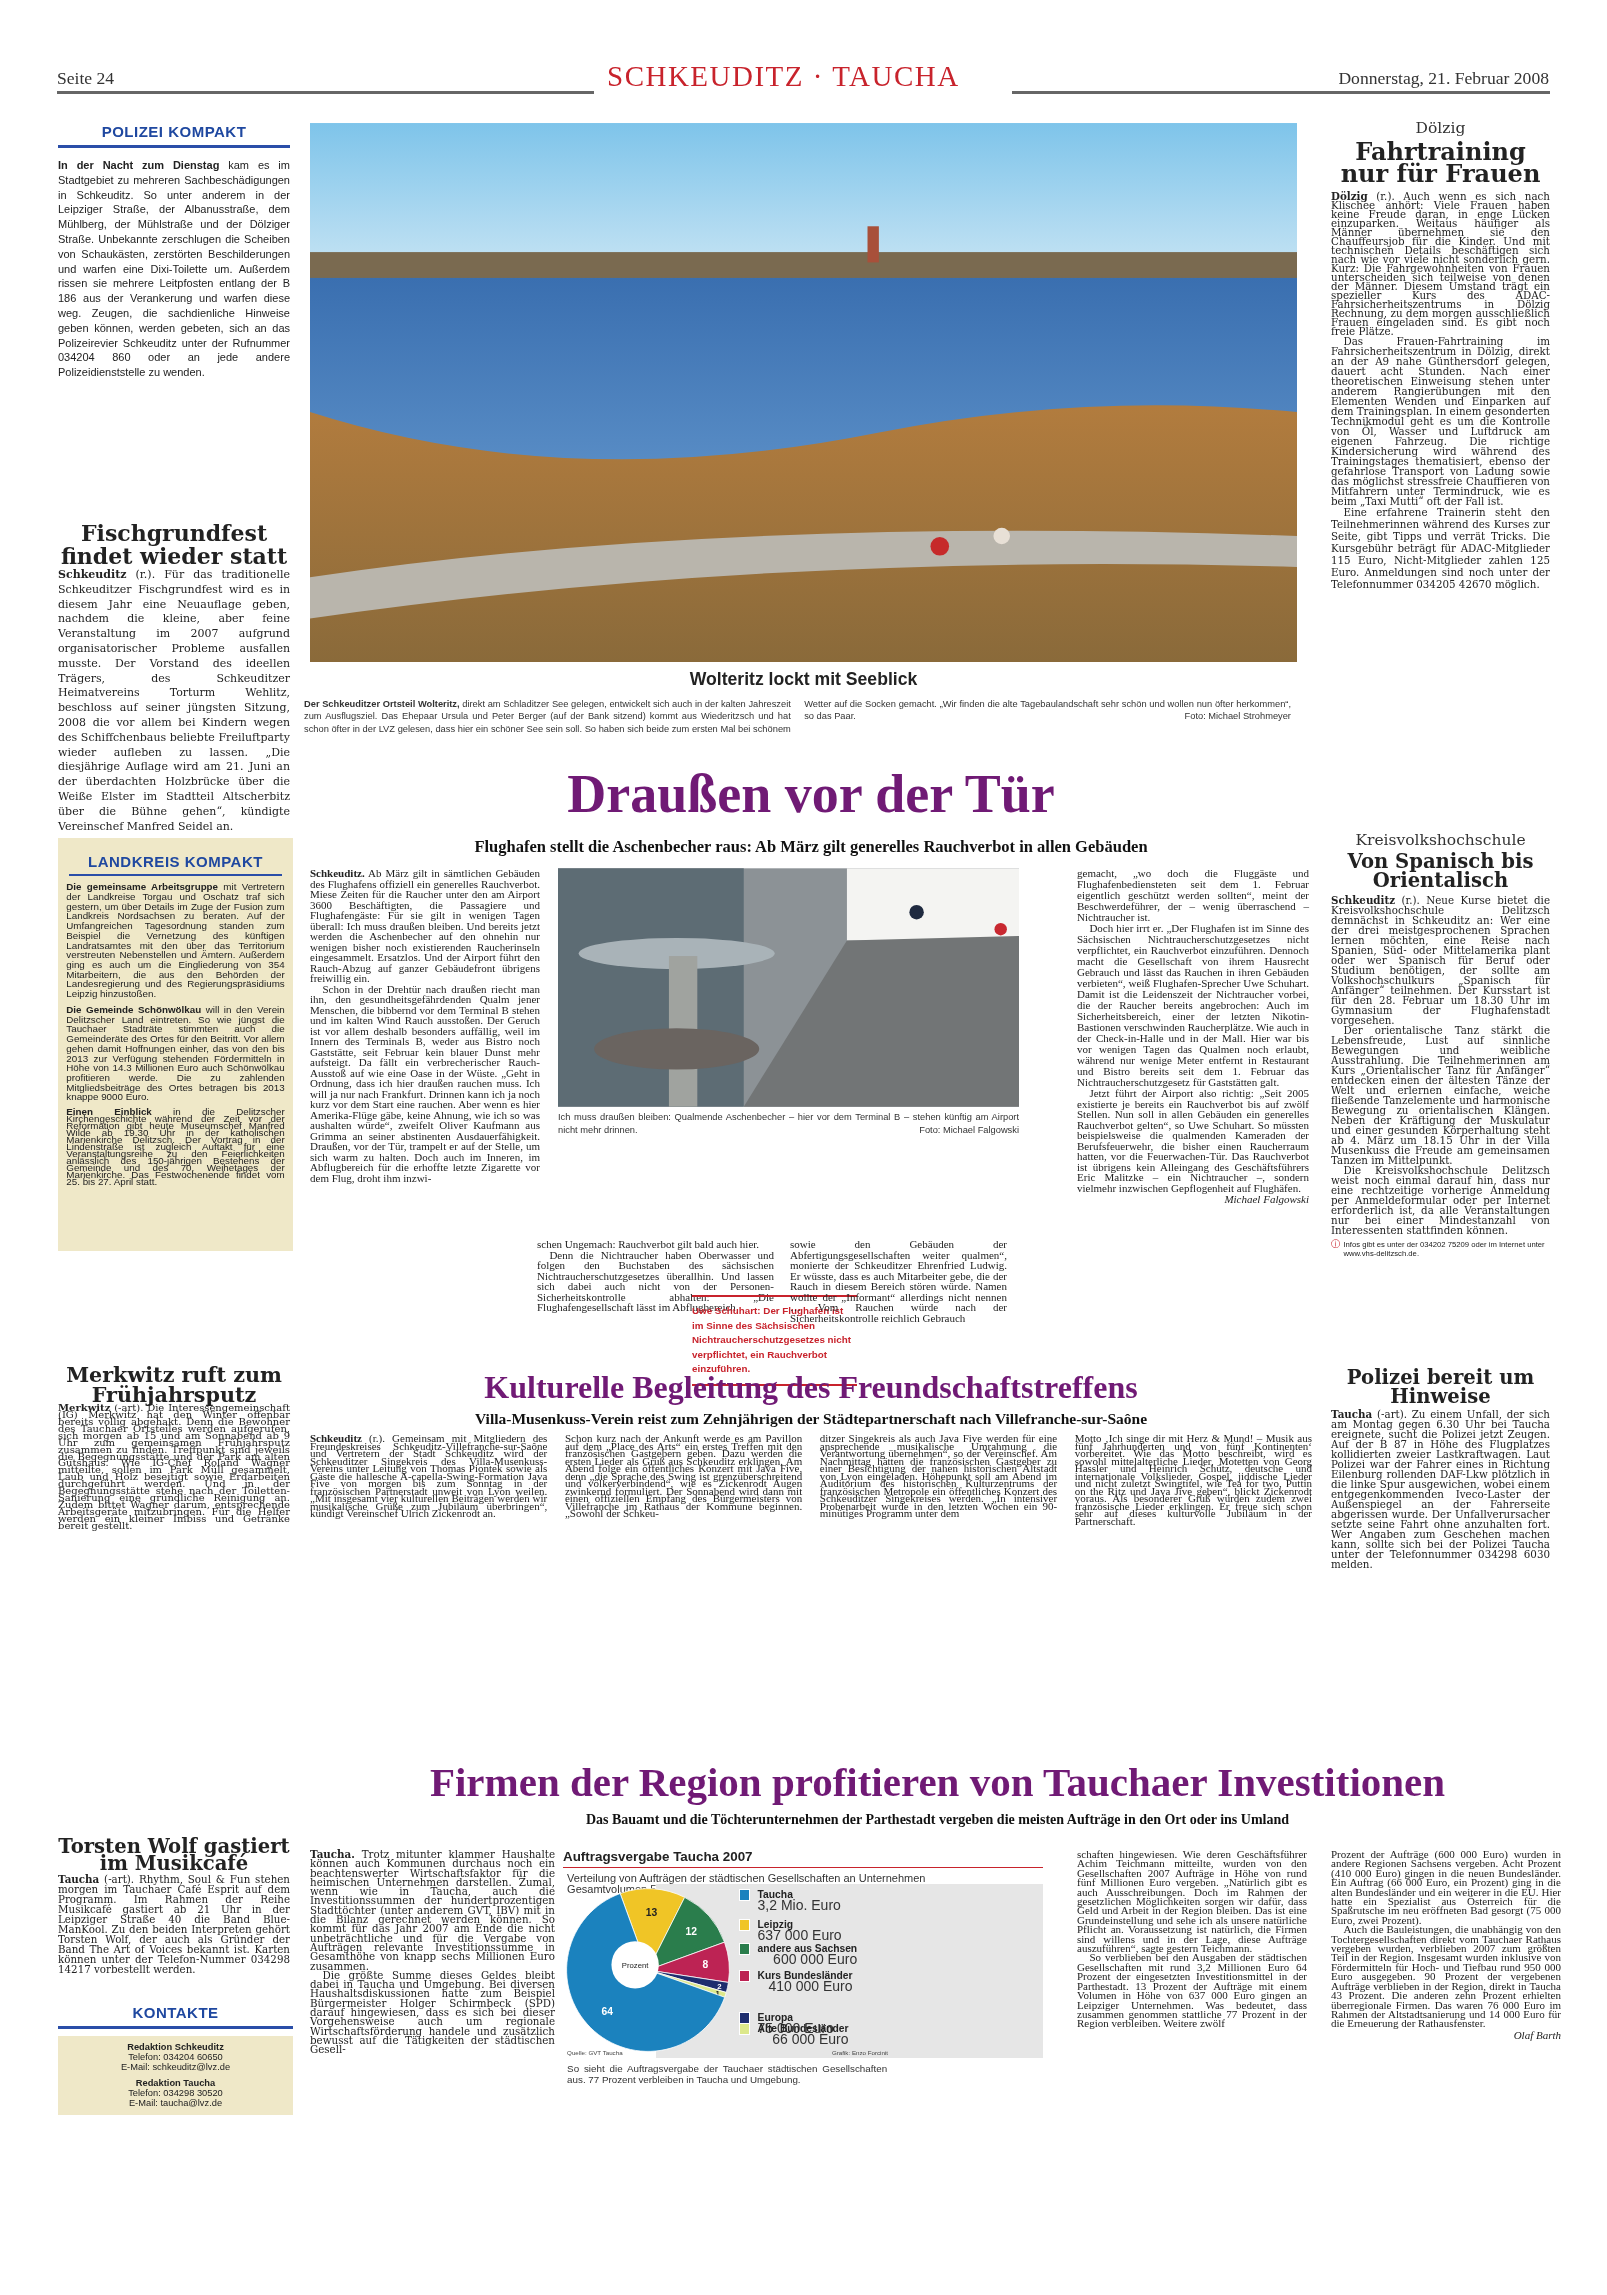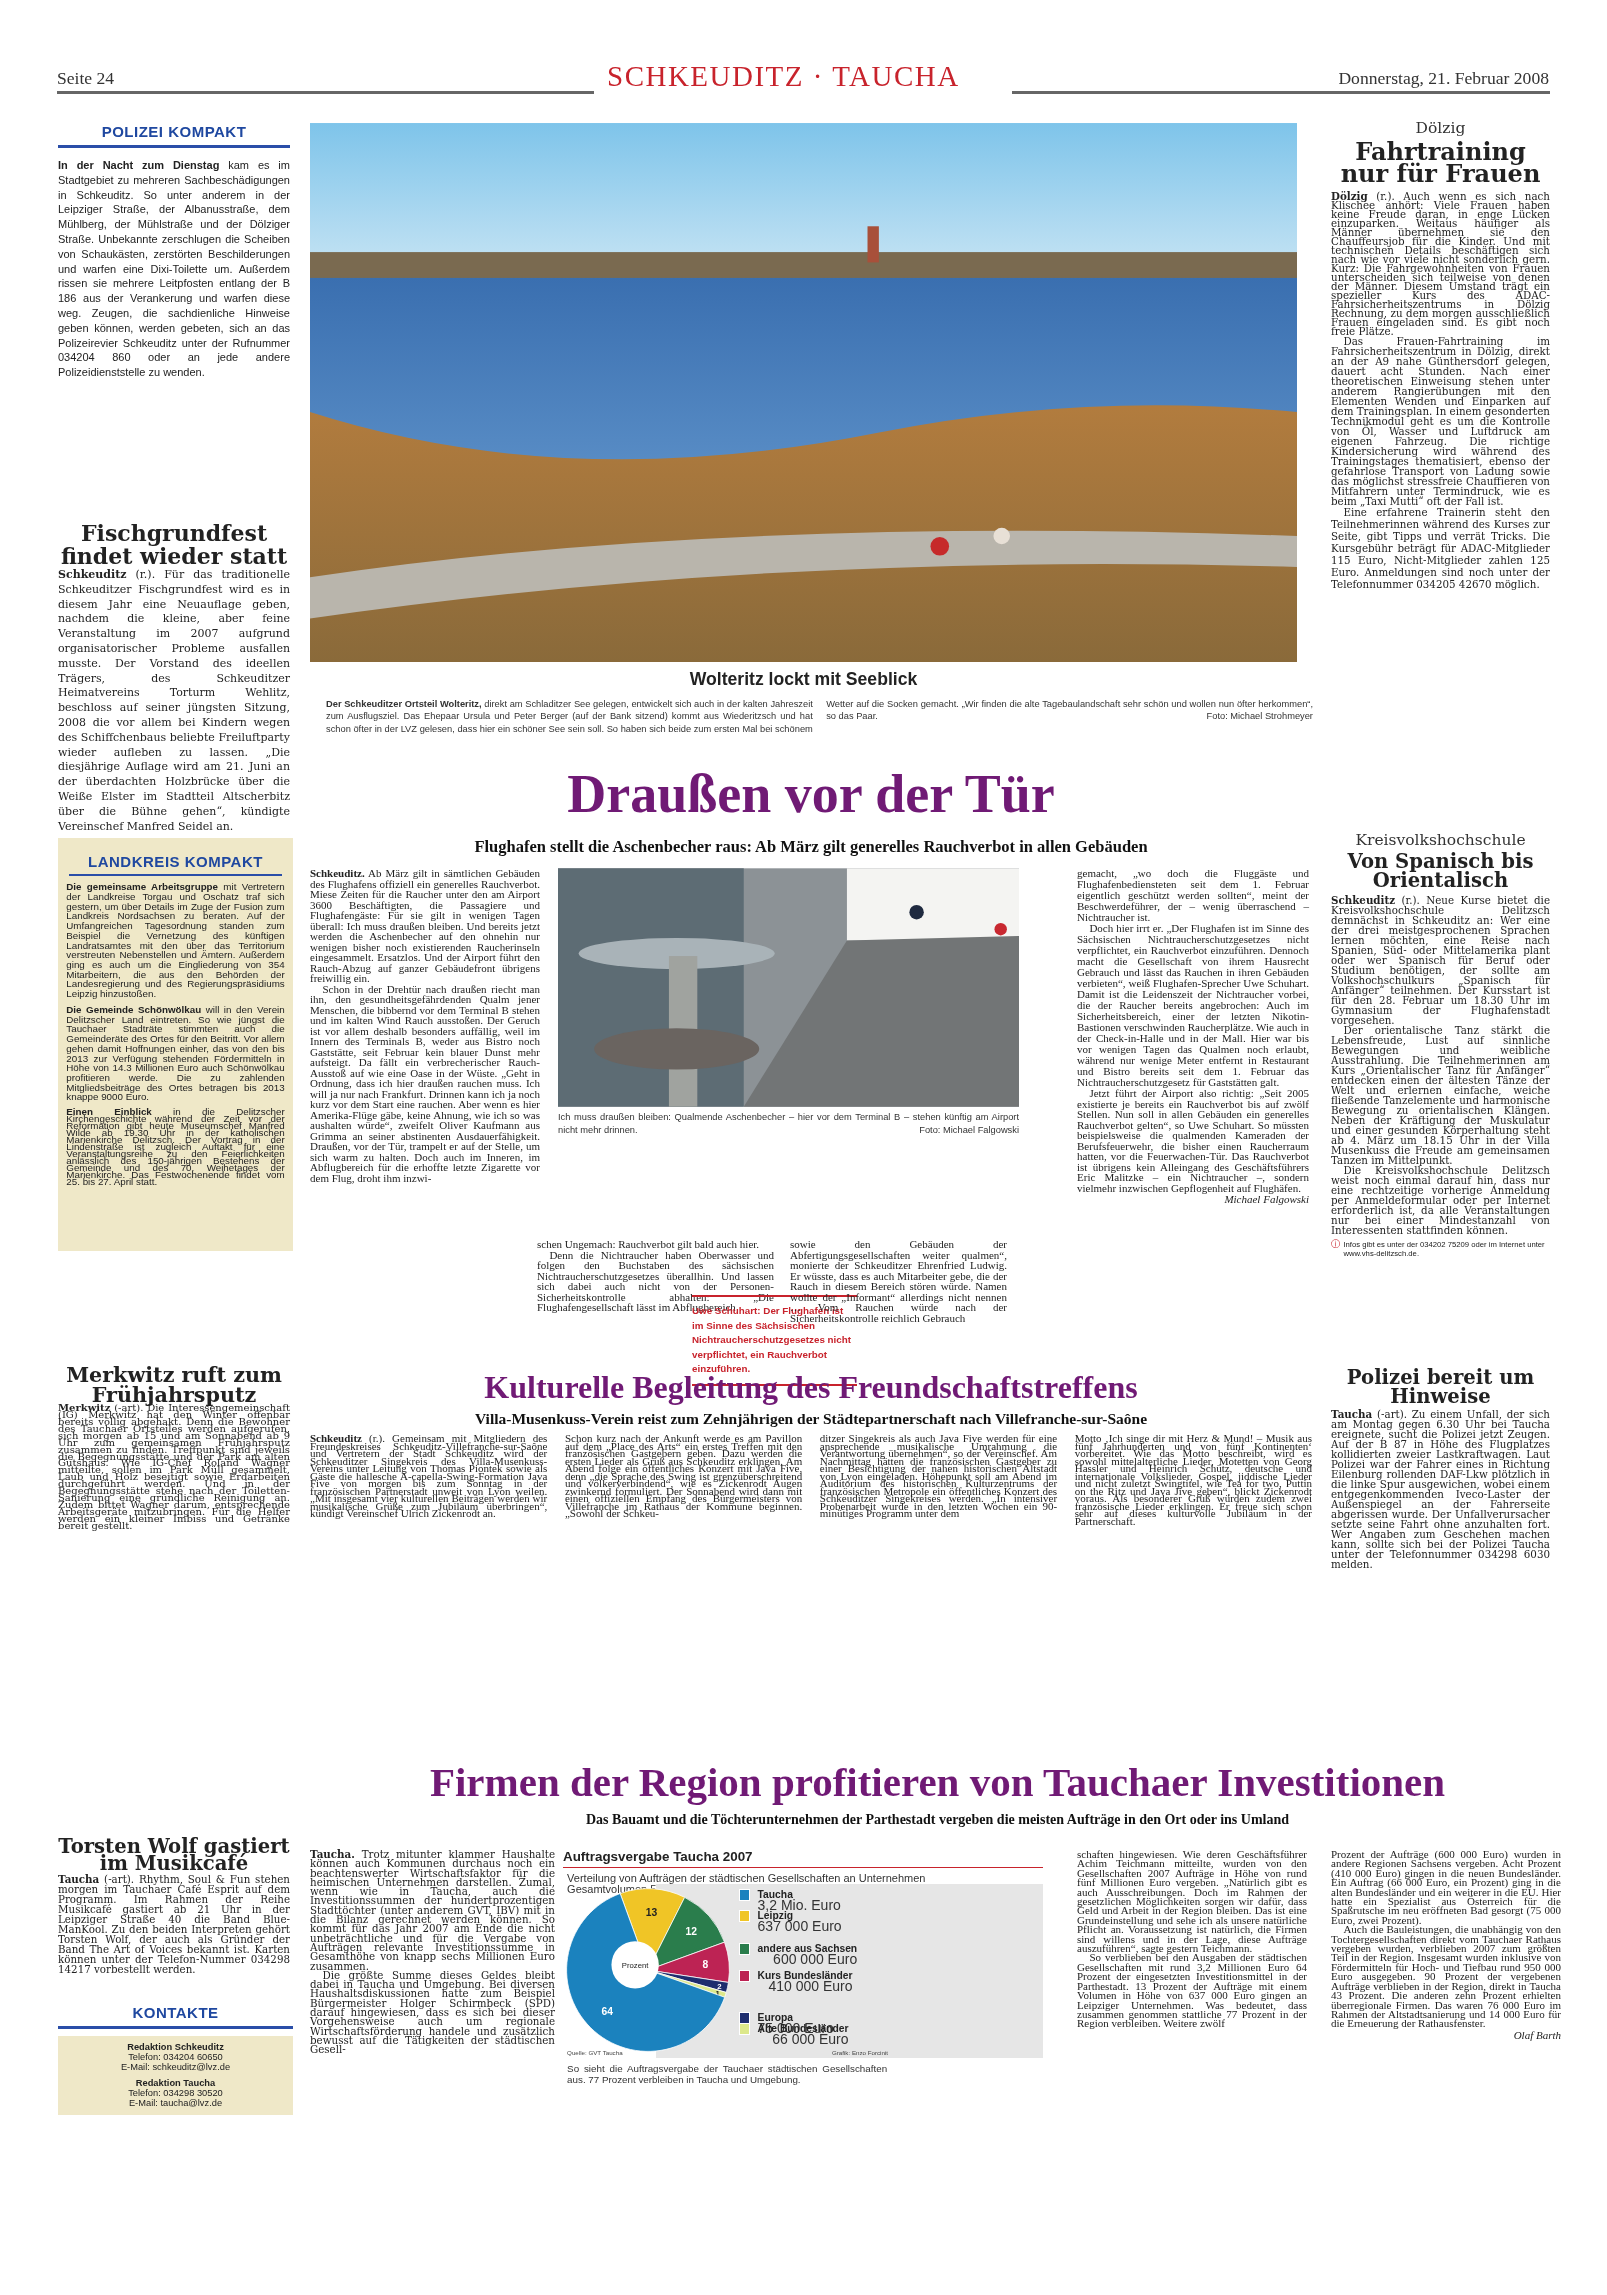--- a/index.html
+++ b/index.html
@@ -118,21 +118,21 @@
     <rect y="250" width="1912" height="60" fill="#7a6a50"></rect>
     <rect x="1080" y="200" width="22" height="70" fill="#a8503a"></rect>
     <rect y="300" width="1912" height="400" fill="url(#lake)"></rect>
     <path d="M0 560 Q500 720 1100 600 Q1500 520 1912 560 L1912 1044 L0 1044 Z" fill="url(#ground)"></path>
     <path d="M0 880 Q800 760 1912 800 L1912 860 Q900 830 0 960 Z" fill="#b9b5ac"></path>
     <circle cx="1220" cy="820" r="18" fill="#c62a2a"></circle>
     <circle cx="1340" cy="800" r="16" fill="#e8e0d6"></circle>
   </svg>
 </div>
 <div class="abs" style="left:310px; top:669px; width:987px; text-align:center; font-family:'Liberation Sans',sans-serif; font-weight:bold; font-size:17.6px;">Wolteritz lockt mit Seeblick</div>
-<div class="abs caption" style="left:326px; top:698px; width:987px; column-count:2; column-gap:13.4px;">
+<div class="abs caption" style="left:304px; top:698px; width:987px; column-count:2; column-gap:13.4px;">
   <b>Der Schkeuditzer Ortsteil Wolteritz,</b><span> direkt am Schladitzer See gelegen, entwickelt sich auch in der kalten Jahreszeit zum Ausflugsziel. Das Ehepaar Ursula und Peter Berger (auf der Bank sitzend) kommt aus Wiederitzsch und hat schon öfter in der LVZ gelesen, dass hier ein schöner See sein soll. So haben sich beide zum ersten Mal bei schönem Wetter auf die Socken gemacht. „Wir finden die alte Tagebaulandschaft sehr schön und wollen nun öfter herkommen“, so das Paar.</span>
   <span class="credit">Foto: Michael Strohmeyer</span>
 </div>
 
 <div class="abs" style="left:1331px; top:119px; width:219px;">
   <div class="roof" style="font-size:15.5px;">Dölzig</div>
   <h2 class="side" style="font-size:24px; line-height:22px; margin:4.1px 0 7.2px;">Fahrtraining nur für Frauen</h2>
   <p style="font-size:10.3px; line-height:9px;"><b>Dölzig</b><span> (r.). Auch wenn es sich nach Klischee anhört: Viele Frauen haben keine Freude daran, in enge Lücken einzuparken. Weitaus häufiger als Männer übernehmen sie den Chauffeursjob für die Kinder. Und mit technischen Details beschäftigen sich nach wie vor viele nicht sonderlich gern. Kurz: Die Fahrgewohnheiten von Frauen unterscheiden sich teilweise von denen der Männer. Diesem Umstand trägt ein spezieller Kurs des ADAC-Fahrsicherheitszentrums in Dölzig Rechnung, zu dem morgen ausschließlich Frauen eingeladen sind. Es gibt noch freie Plätze.</span></p>
   <p class="indent" style="font-size:10.3px; line-height:10px;">Das Frauen-Fahrtraining im Fahrsicherheitszentrum in Dölzig, direkt an der A9 nahe Günthersdorf gelegen, dauert acht Stunden. Nach einer theoretischen Einweisung stehen unter anderem Rangierübungen mit den Elementen Wenden und Einparken auf dem Trainingsplan. In einem gesonderten Technikmodul geht es um die Kontrolle von Öl, Wasser und Luftdruck am eigenen Fahrzeug. Die richtige Kindersicherung wird während des Trainingstages thematisiert, ebenso der gefahrlose Transport von Ladung sowie das möglichst stressfreie Chauffieren von Mitfahrern unter Termindruck, wie es beim „Taxi Mutti“ oft der Fall ist.</p>
   <p class="indent" style="font-size:10.3px; line-height:12px;">Eine erfahrene Trainerin steht den Teilnehmerinnen während des Kurses zur Seite, gibt Tipps und verrät Tricks. Die Kursgebühr beträgt für ADAC-Mitglieder 115 Euro, Nicht-Mitglieder zahlen 125 Euro. Anmeldungen sind noch unter der Telefonnummer 034205 42670 möglich.</p>
@@ -239,21 +239,21 @@
       <text x="140" y="161" text-anchor="middle" font-family="Liberation Sans, sans-serif" font-size="15" fill="#222">Prozent</text>
     </svg>
   <div id="legend" style="position:absolute; left:176px; top:40px; width:145px; height:165px;">
       <div class="legend-item" style="top: 0px;">
         <div class="legend-sw" style="background: rgb(27, 130, 190);"></div>
         <div>
           <div class="legend-lab">Taucha</div>
           <div class="legend-val">3,2 Mio. Euro</div>
         </div>
       </div>
-      <div class="legend-item" style="top: 21px;">
+      <div class="legend-item" style="top: 30px;">
         <div class="legend-sw" style="background: rgb(240, 197, 38);"></div>
         <div>
           <div class="legend-lab">Leipzig</div>
           <div class="legend-val">637 000 Euro</div>
         </div>
       </div>
       <div class="legend-item" style="top: 54px;">
         <div class="legend-sw" style="background: rgb(42, 125, 76);"></div>
         <div>
           <div class="legend-lab">andere aus Sachsen</div>

